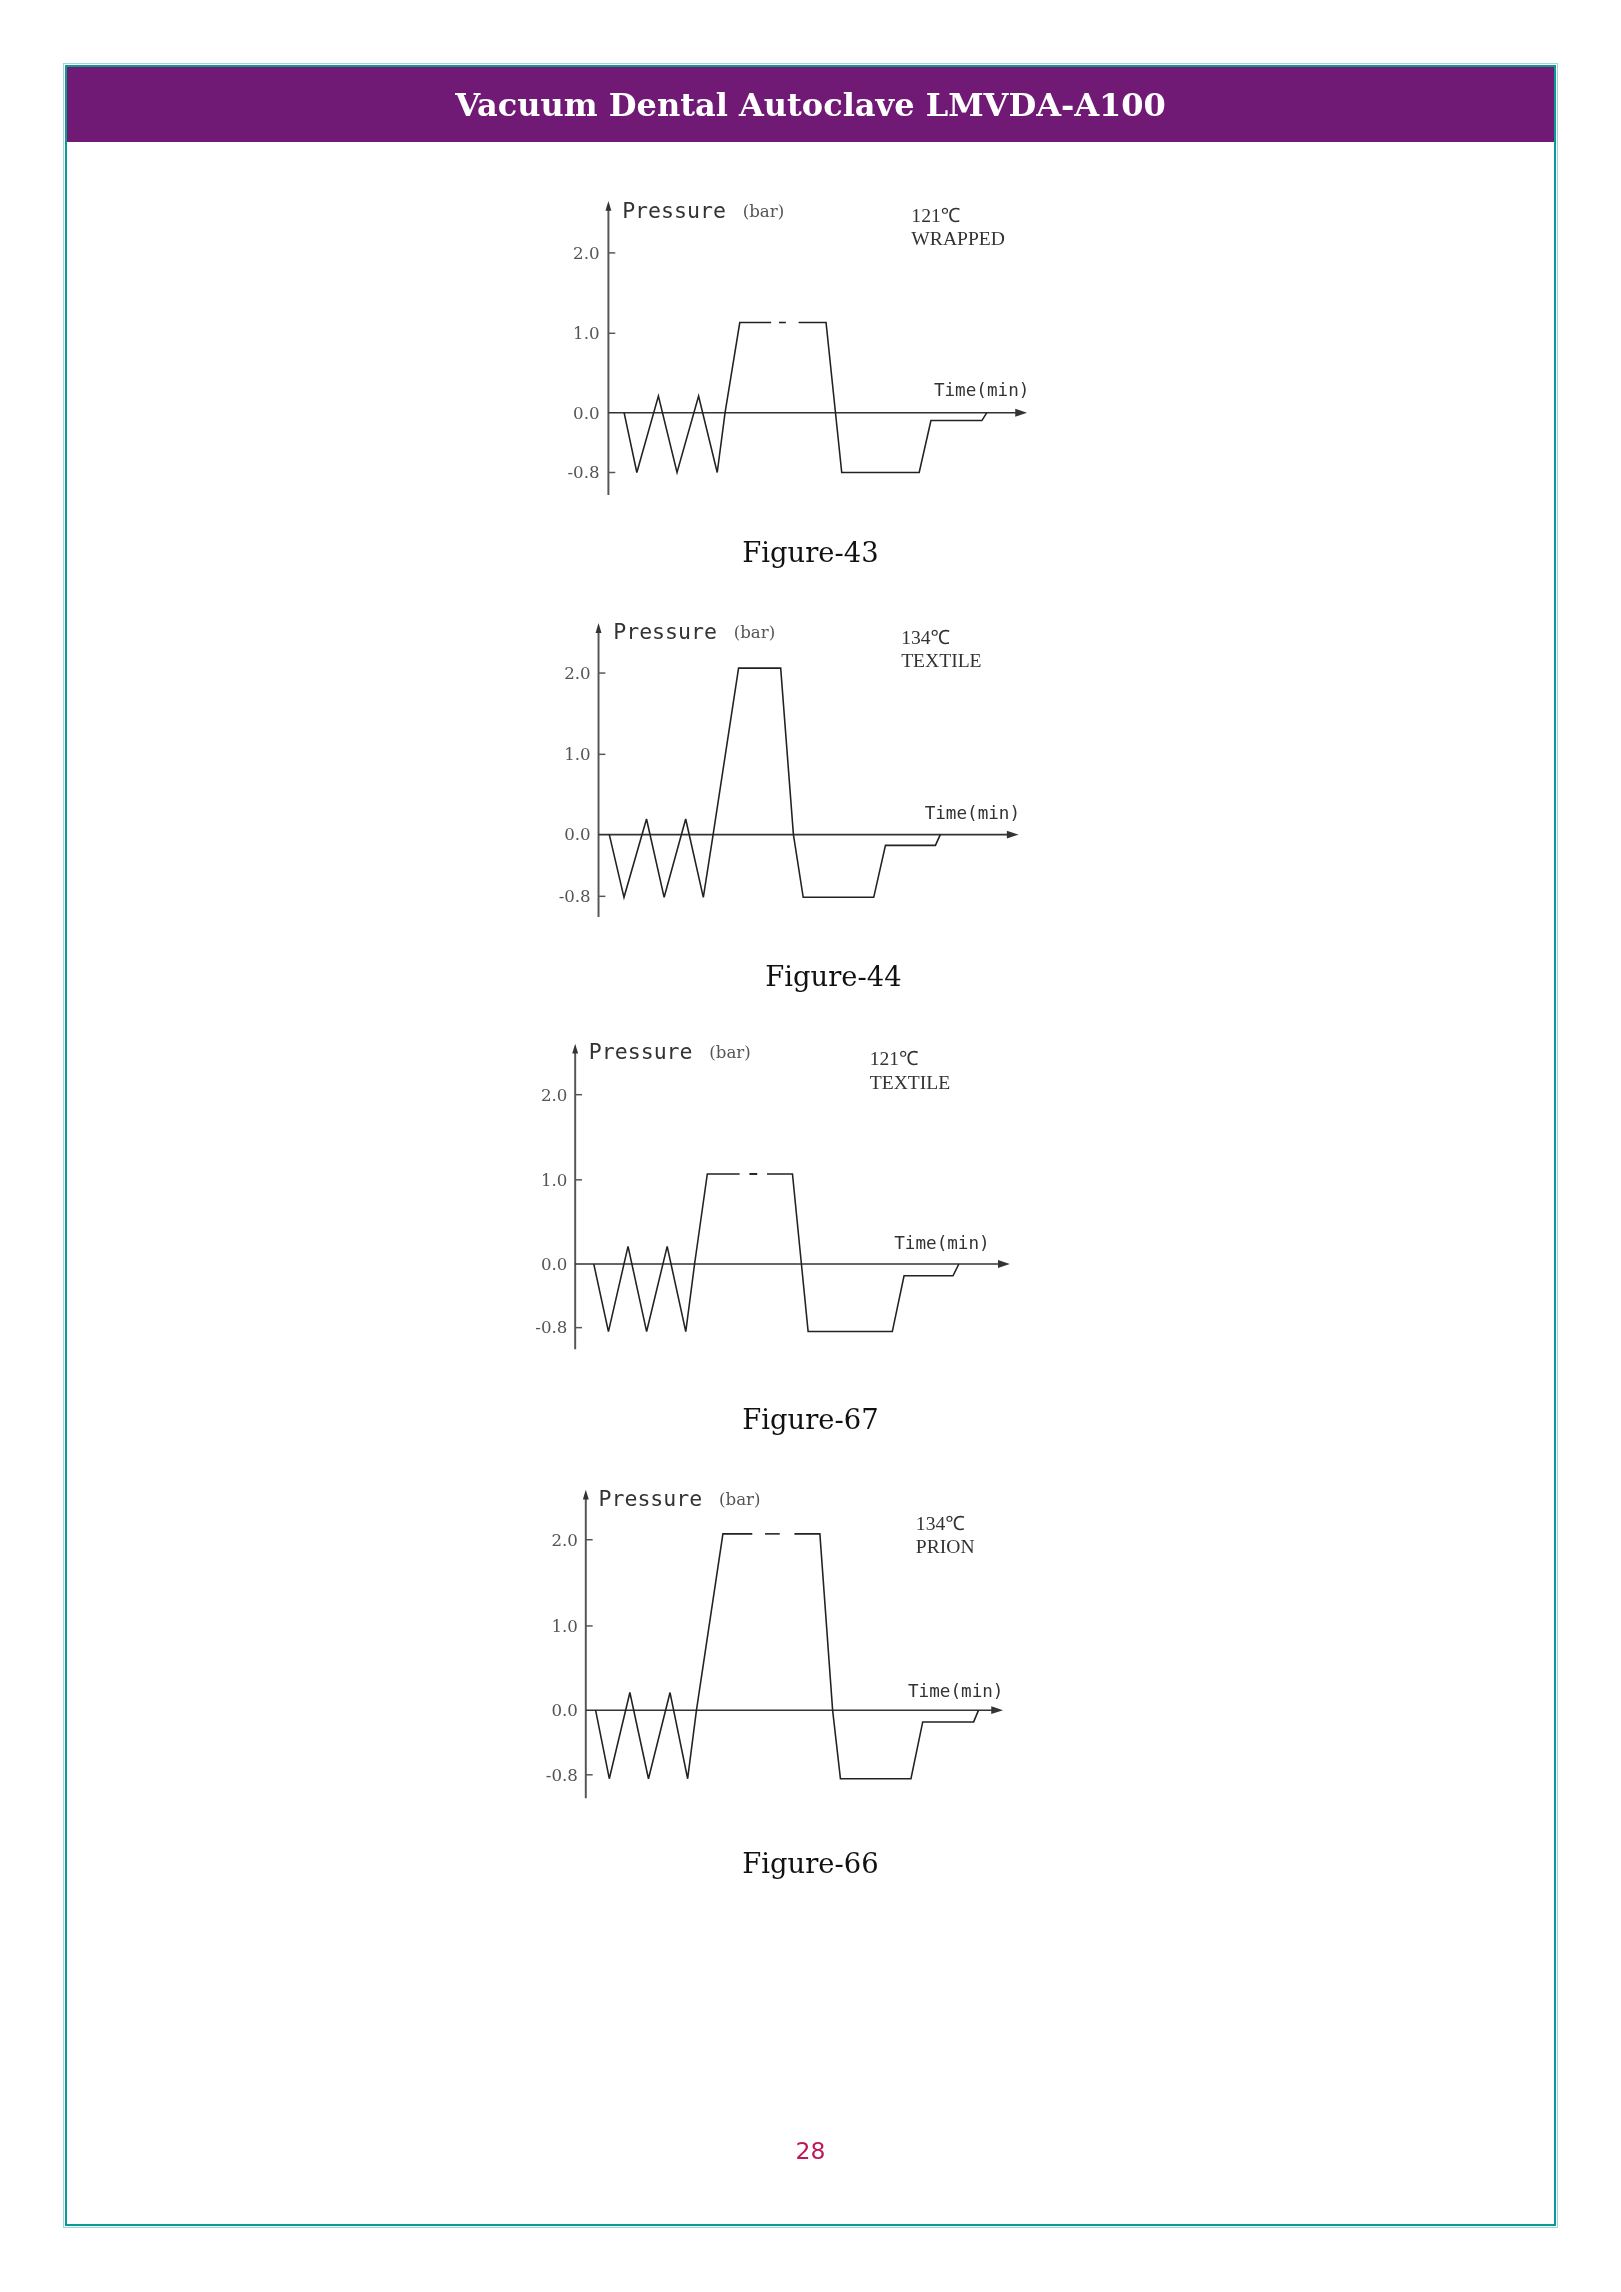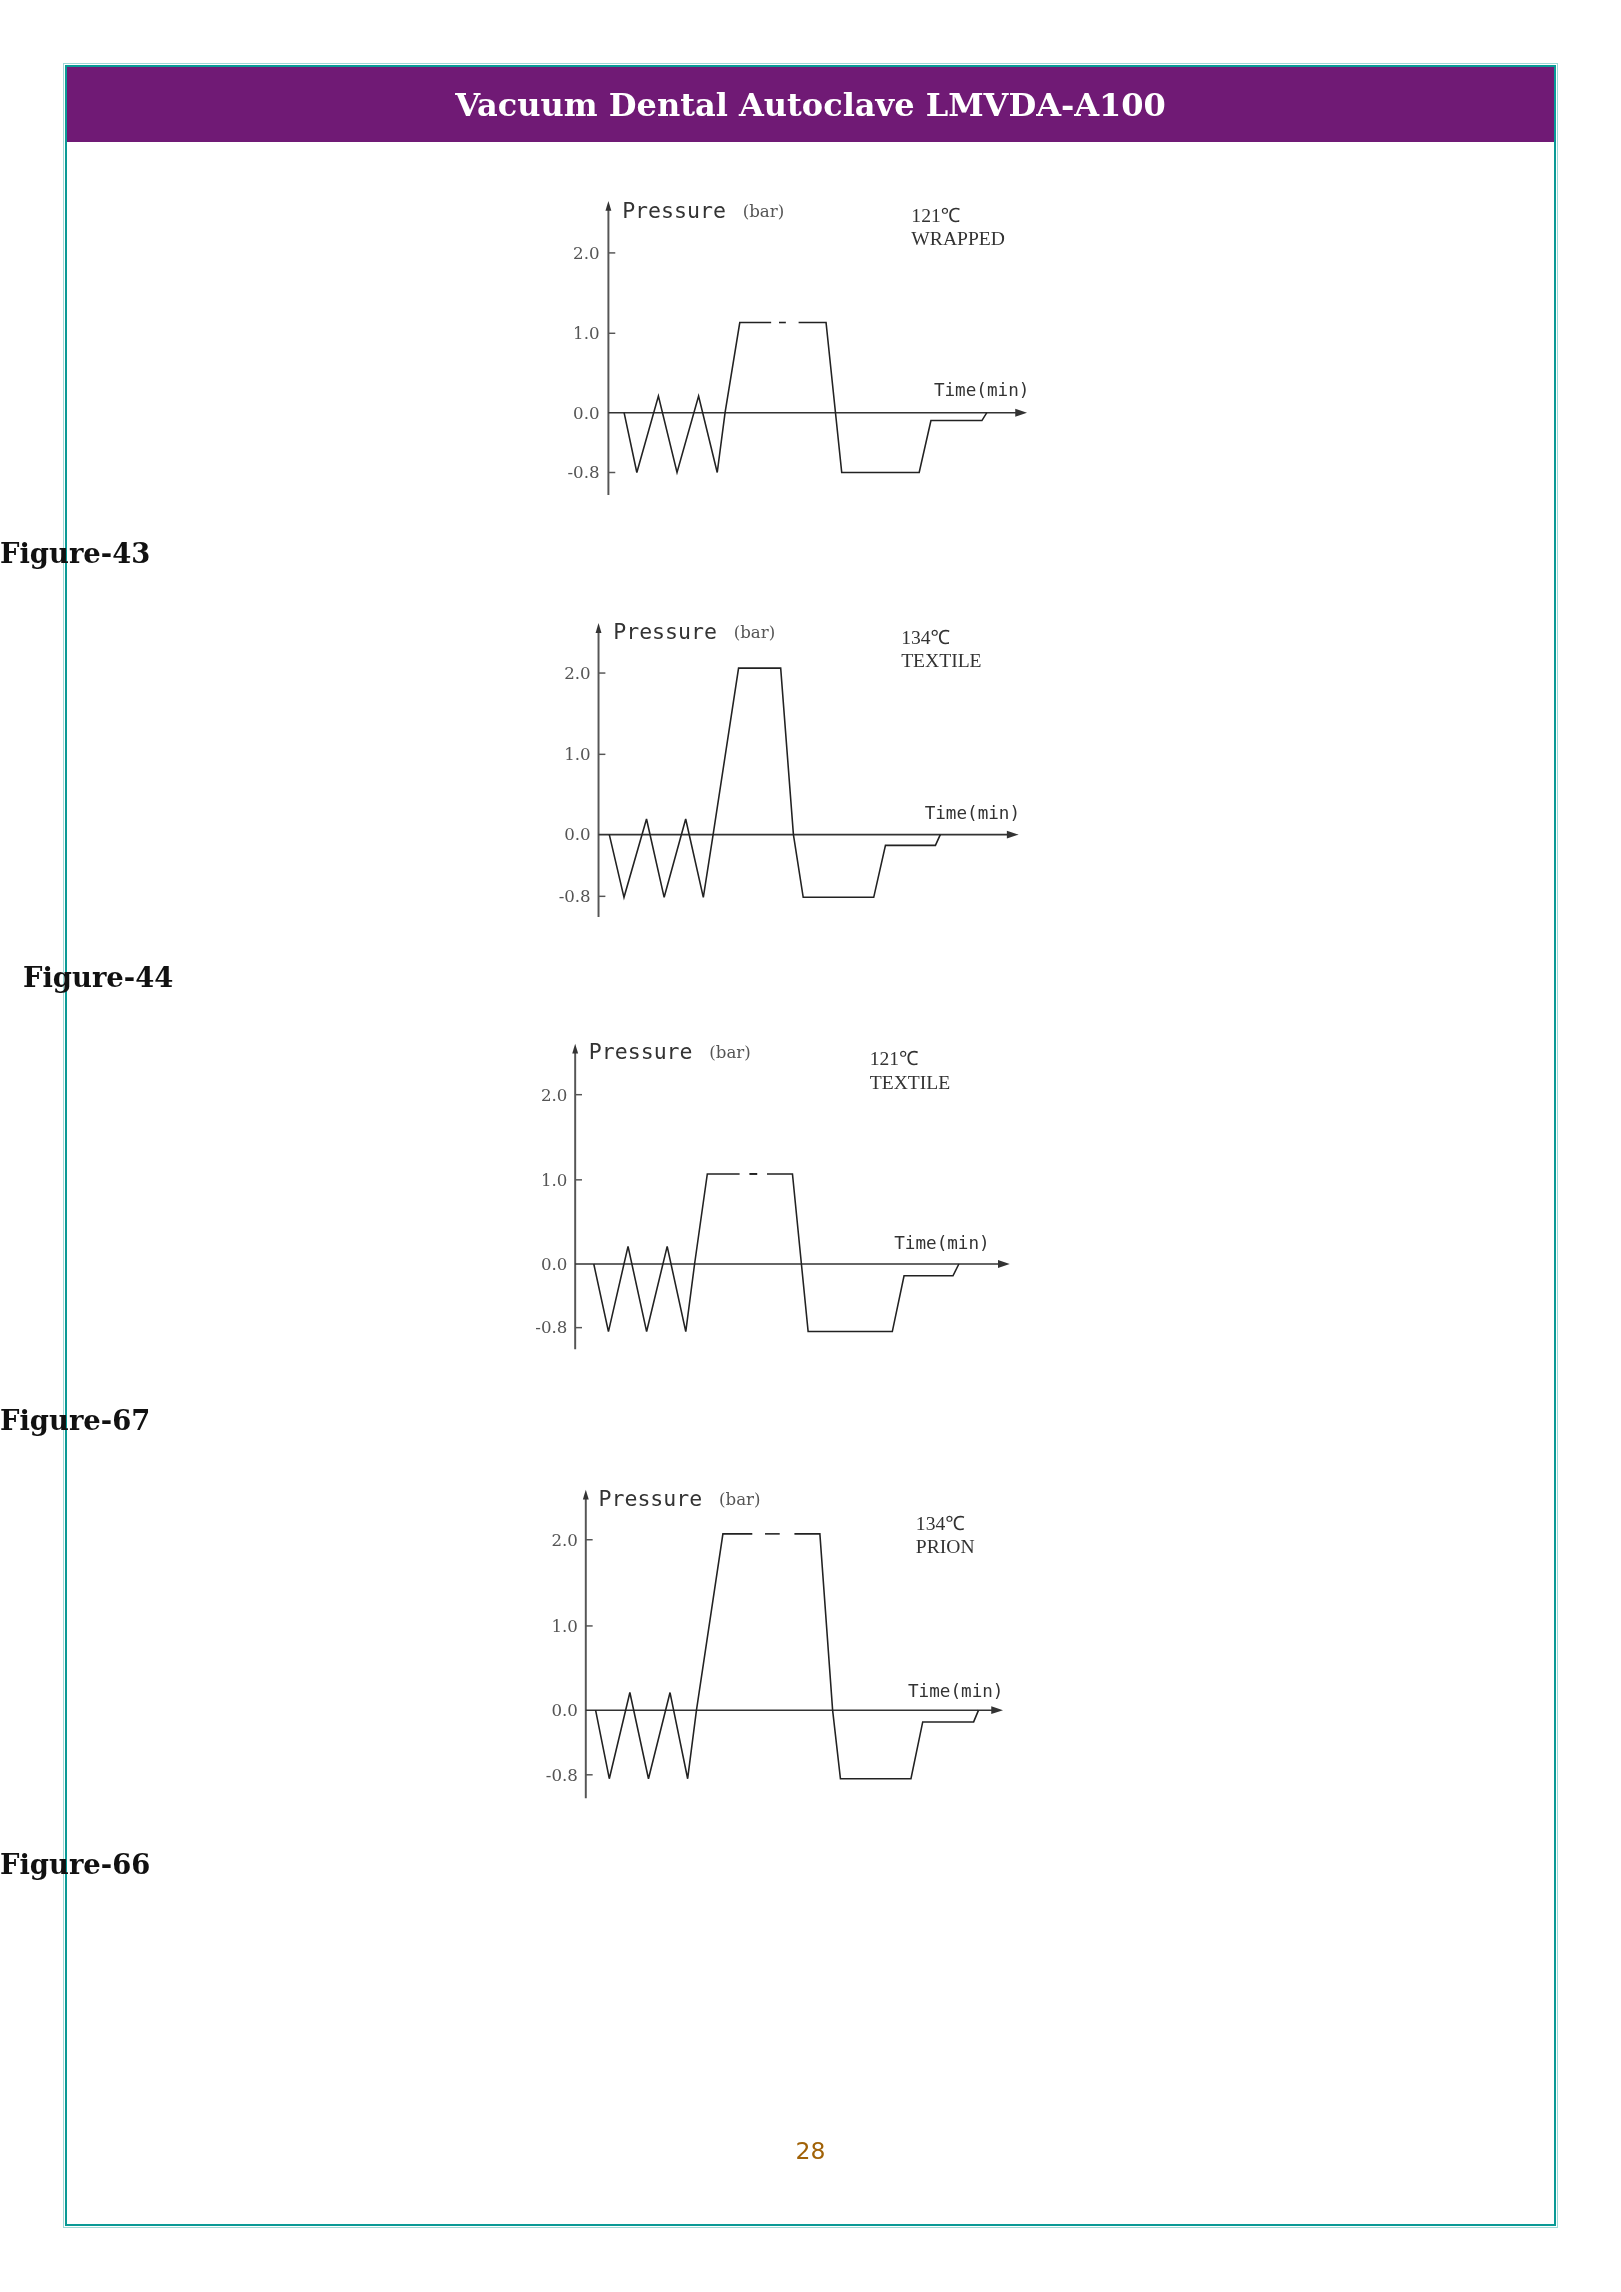--- a/index.html
+++ b/index.html
@@ -15,31 +15,31 @@
   .header-bar {
     position: absolute; left: 67px; top: 67px; width: 1487px; height: 75px;
     background: #701a75; display: flex; align-items: center; justify-content: center;
   }
   .header-title {
     color: #ffffff; font-family: "DejaVu Serif", serif; font-weight: bold;
     font-size: 32px; letter-spacing: 0px;
   }
   .chart-svg { position: absolute; overflow: visible; }
   .caption {
-    position: absolute; left: 0; width: 1621px; 
-    font-family: "DejaVu Serif", serif; font-weight: bold; font-size: 27.4px; color: #111;
+    position: absolute; left: 0; width: 1621px; text-align: center;
+    font-family: "DejaVu Serif", serif; font-weight: normal; font-size: 27.4px; color: #111;
   }
   .axis-tick-label { font-family: "DejaVu Serif", serif; font-size: 17px; fill: #555; }
   .axis-title { font-family: "DejaVu Sans Mono", monospace; font-size: 22px; fill: #333; }
   .axis-unit { font-family: "DejaVu Serif", serif; font-size: 17px; fill: #555; }
   .annot { font-family: "Liberation Serif", serif; font-size: 20px; fill: #333; }
   .xlabel { font-family: "DejaVu Sans Mono", monospace; font-size: 18px; fill: #333; }
   .page-number {
     position: absolute; left: 0; width: 1621px; top: 2137px; text-align: center;
-    font-family: "DejaVu Sans", sans-serif; font-size: 23.5px; color: #a16207;
+    font-family: "DejaVu Sans", sans-serif; font-size: 23.5px; color: #be185d;
   }
 </style>
 </head>
 <body>
 
 <div class="page-frame"></div>
 
 <div class="header-bar">
   <span class="header-title">Vacuum Dental Autoclave LMVDA-A100</span>
 </div>

